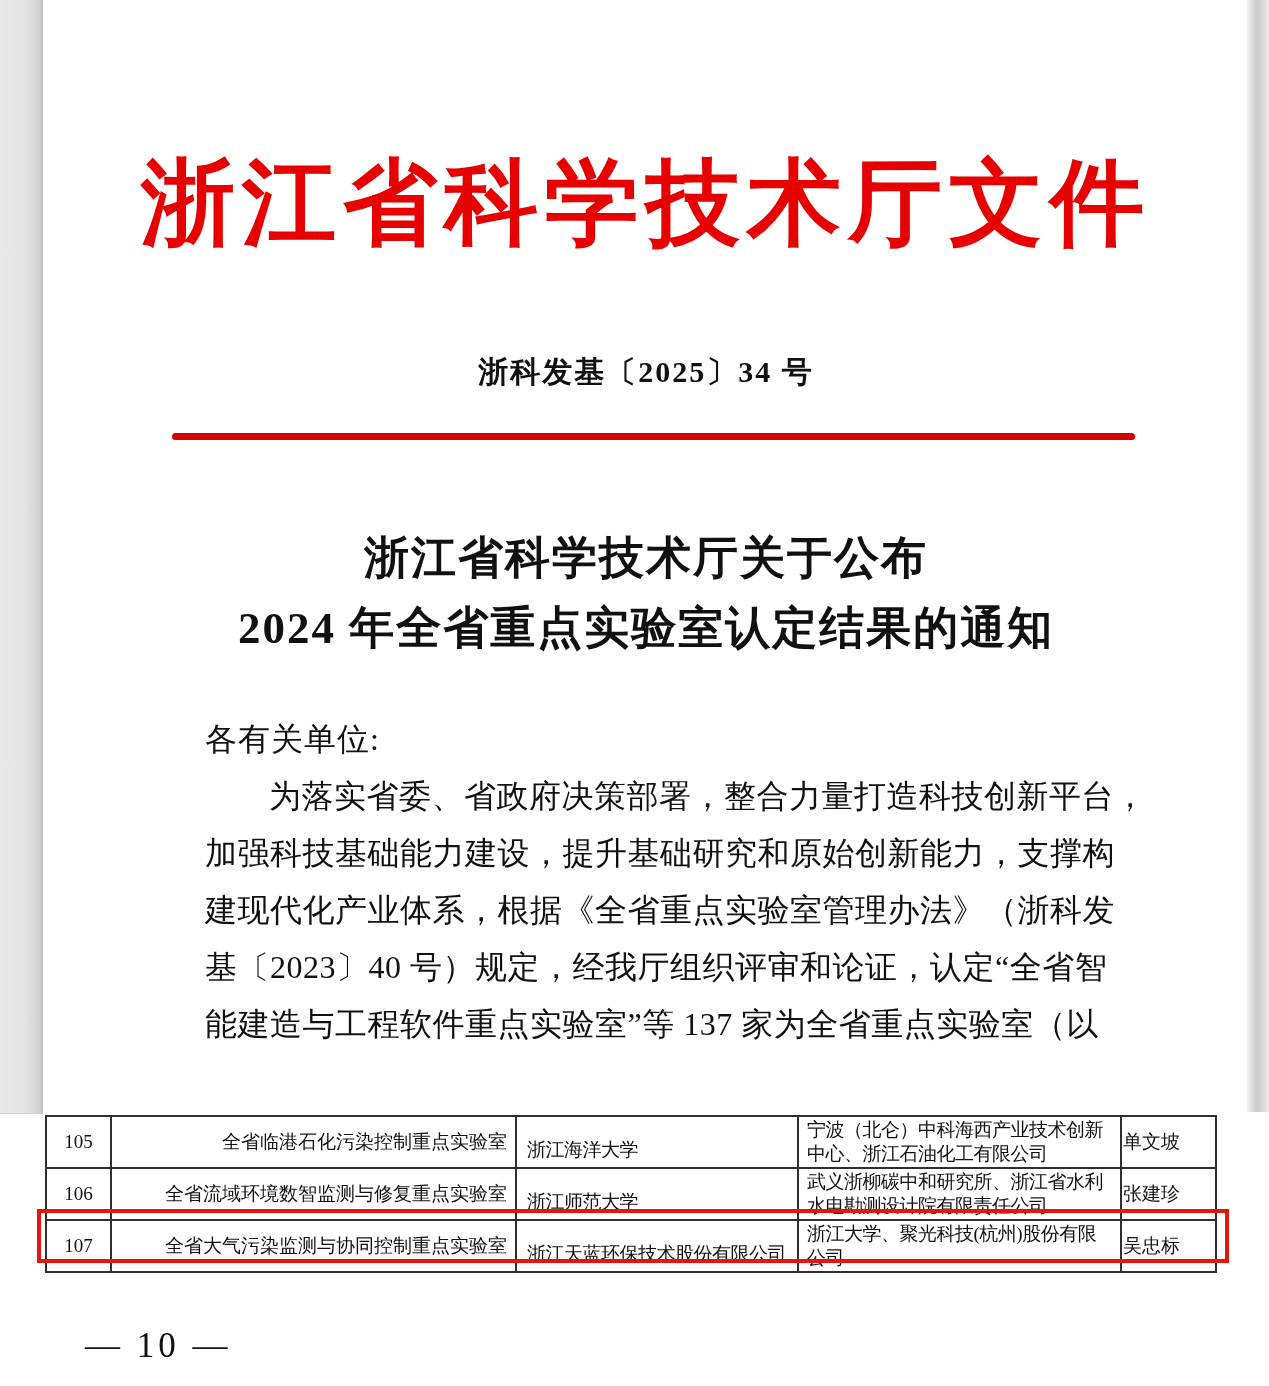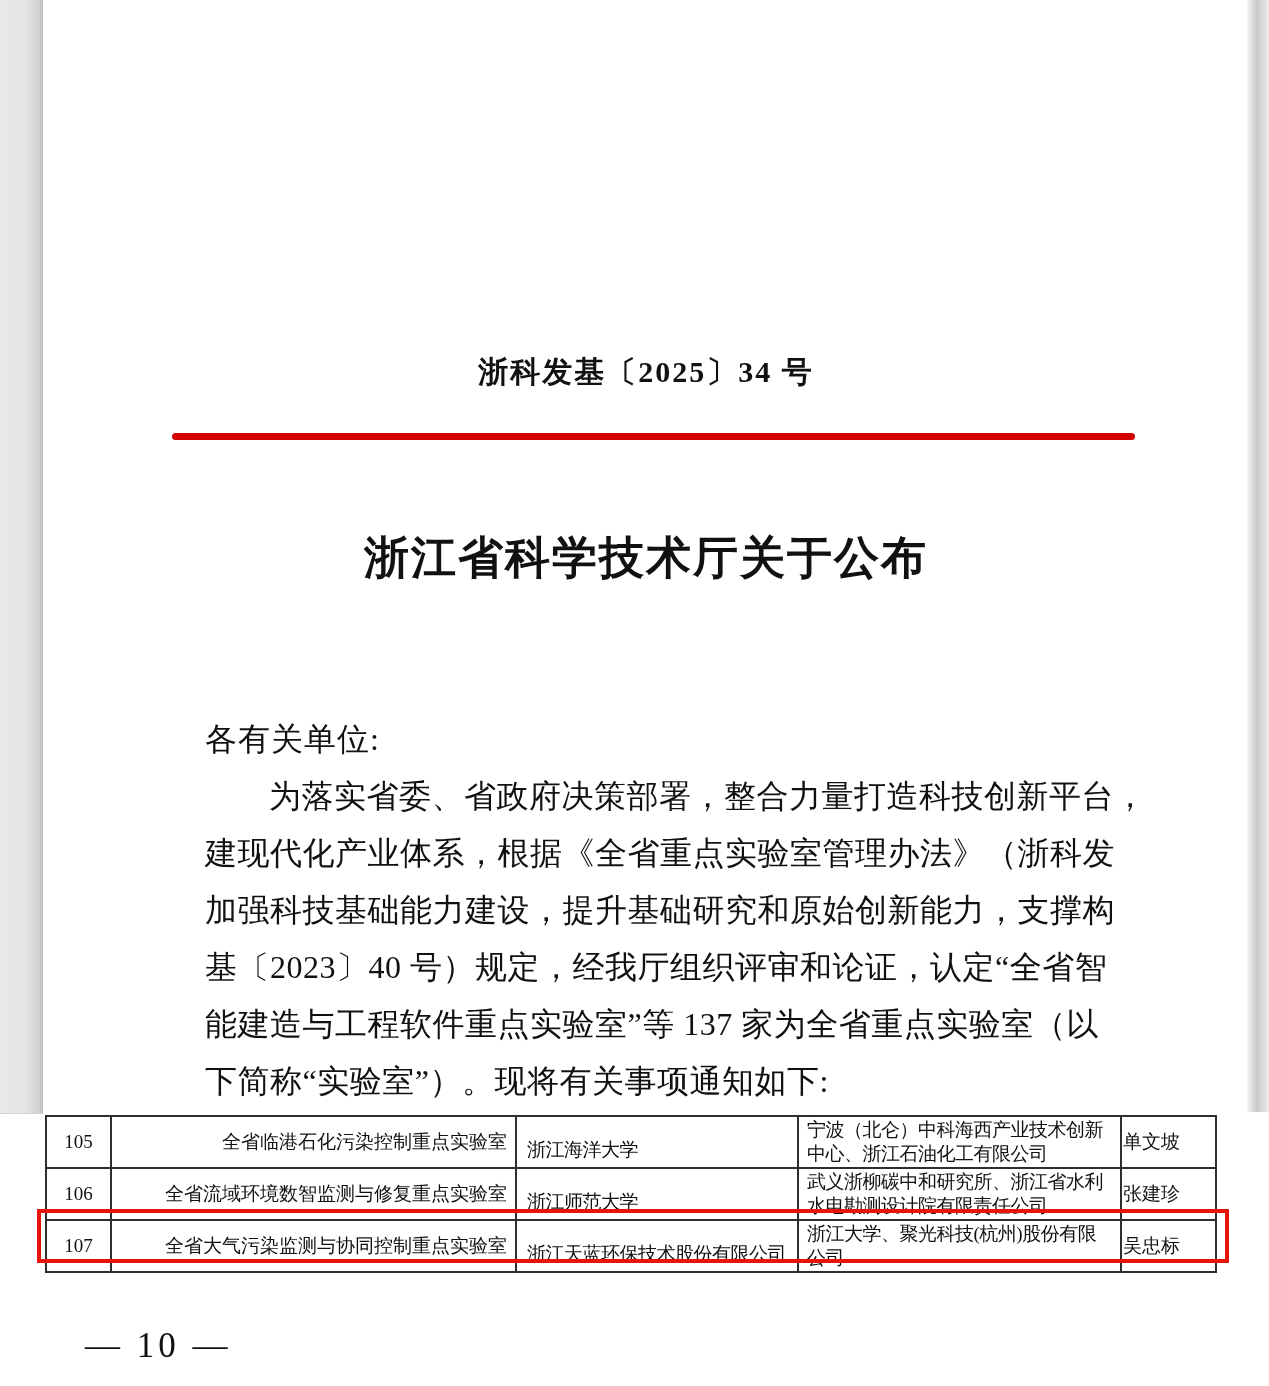--- a/index.html
+++ b/index.html
@@ -103,36 +103,37 @@
   }
 </style>
 </head>
 <body>
 
 <div class="canvas">
 
   <div class="edge-left"></div>
   <div class="edge-right"></div>
 
+  <div class="agency-title">浙江省科学技术厅文件</div>
 
   <div class="doc-number">浙科发基〔2025〕34 号</div>
 
   <div class="red-rule"></div>
 
   <div class="notice-title line1">浙江省科学技术厅关于公布</div>
+  <div class="notice-title line2">2024 年全省重点实验室认定结果的通知</div>
 
   <div class="salutation">各有关单位:</div>
 
   <div class="body-paragraph">
       <div class="body-line indent">为落实省委、省政府决策部署，整合力量打造科技创新平台，</div>
+      <div class="body-line">加强科技基础能力建设，提升基础研究和原始创新能力，支撑构</div>
       <div class="body-line">建现代化产业体系，根据《全省重点实验室管理办法》（浙科发</div>
-      <div class="body-line">加强科技基础能力建设，提升基础研究和原始创新能力，支撑构</div>
       <div class="body-line">基〔2023〕40 号）规定，经我厅组织评审和论证，认定“全省智</div>
       <div class="body-line">能建造与工程软件重点实验室”等 137 家为全省重点实验室（以</div>
-      <div class="body-line">下简称“实验室”）。现将有关事项通知如下:</div>
     </div>
 
   <table class="lab-table">
     <colgroup>
       <col style="width:65px">
       <col style="width:405px">
       <col style="width:282px">
       <col style="width:323px">
       <col style="width:95px">
     </colgroup>

